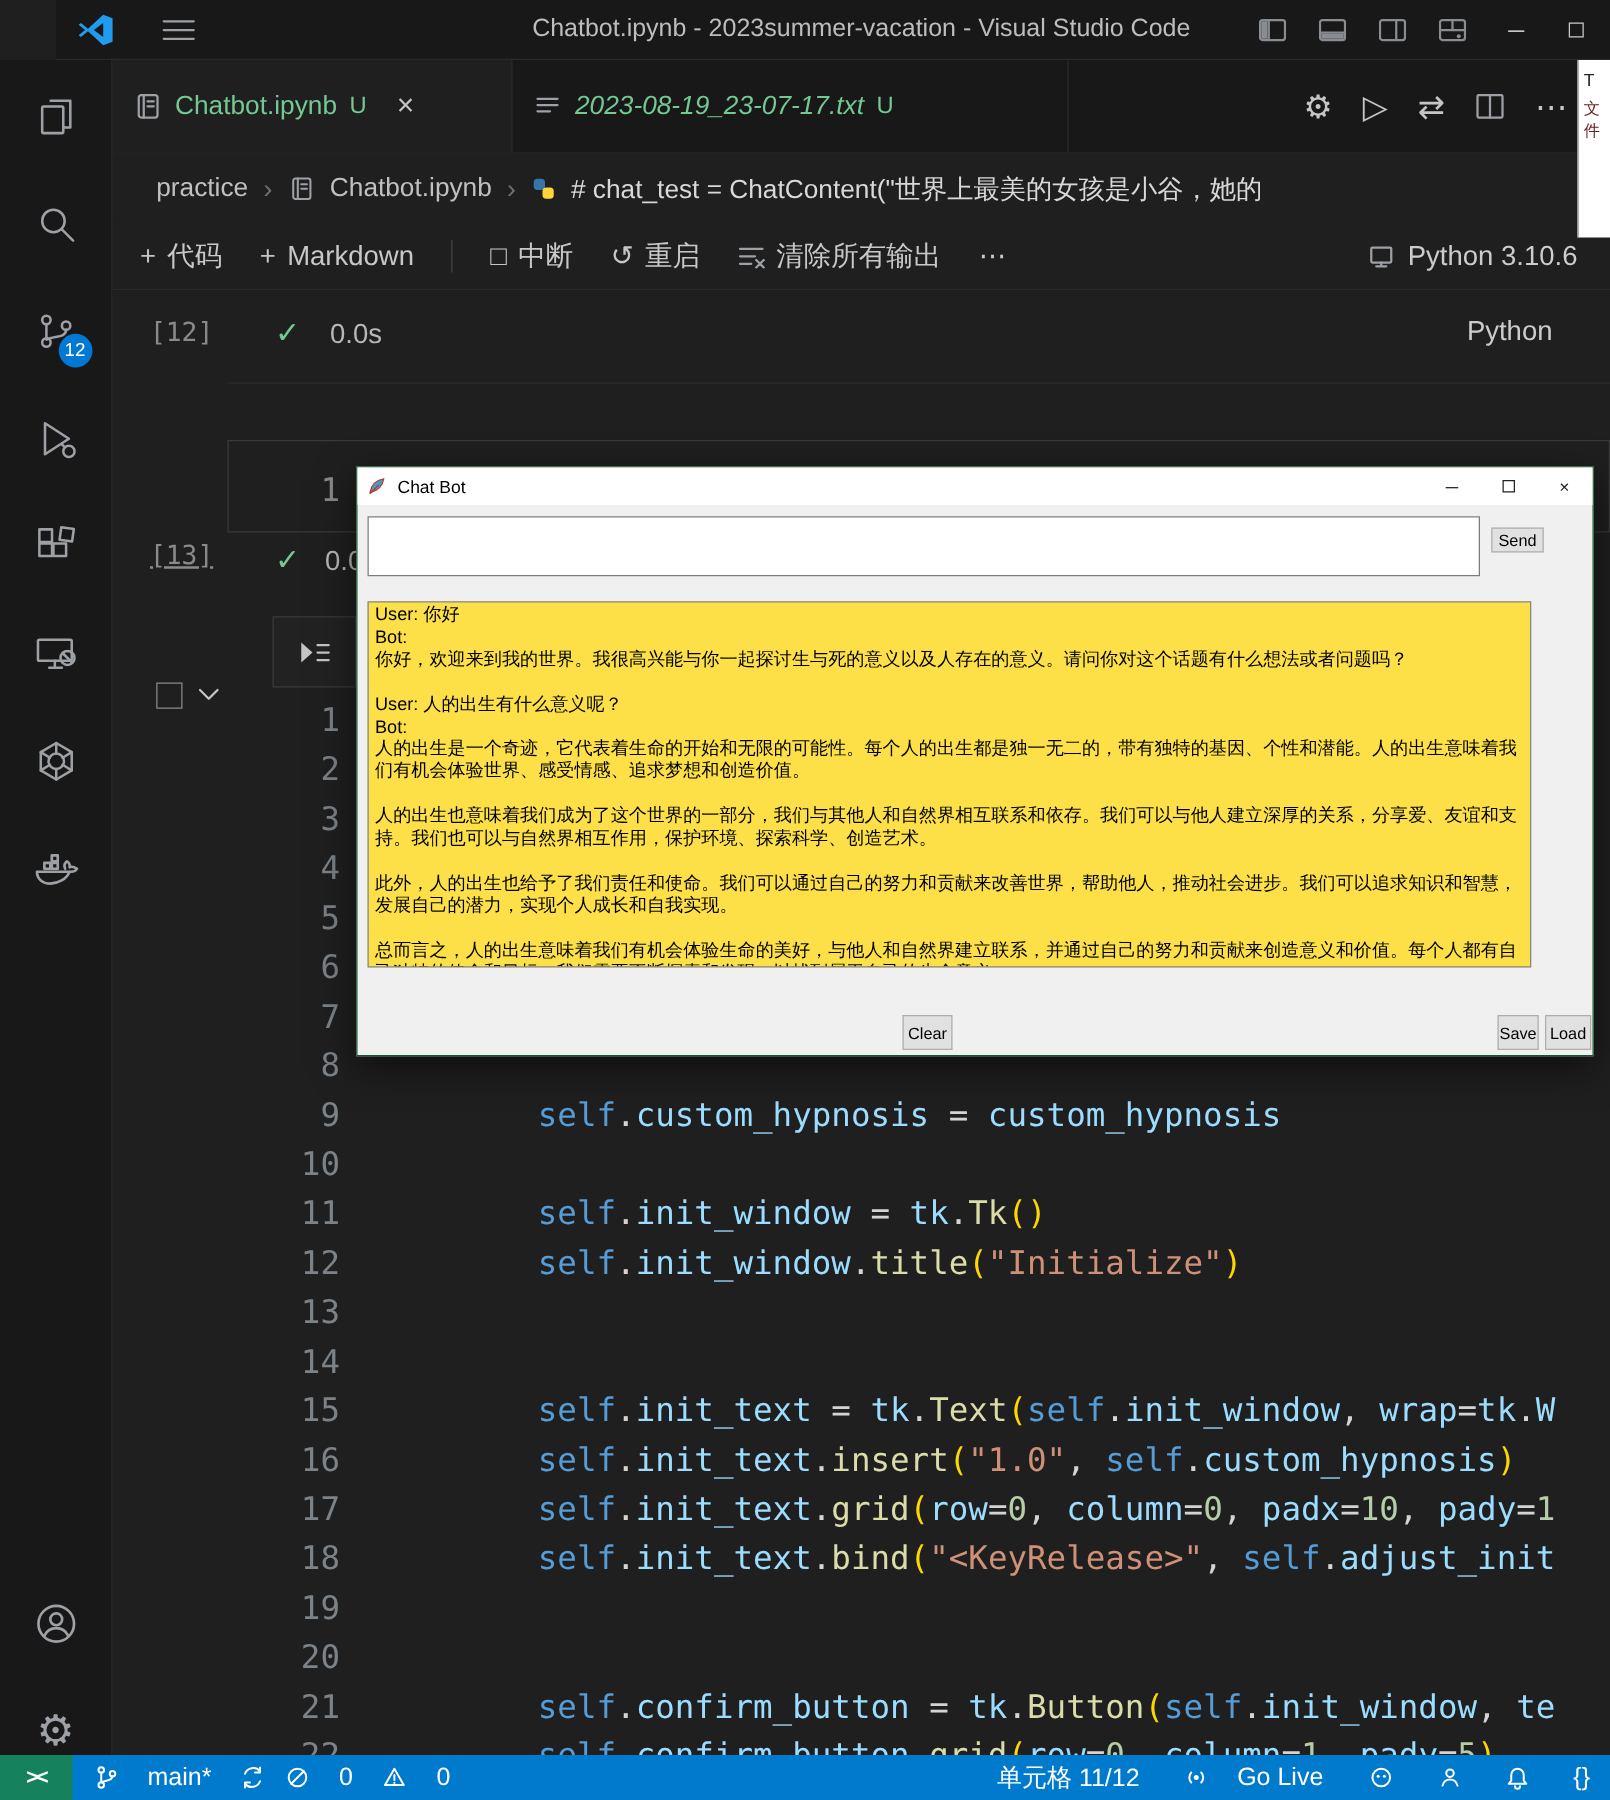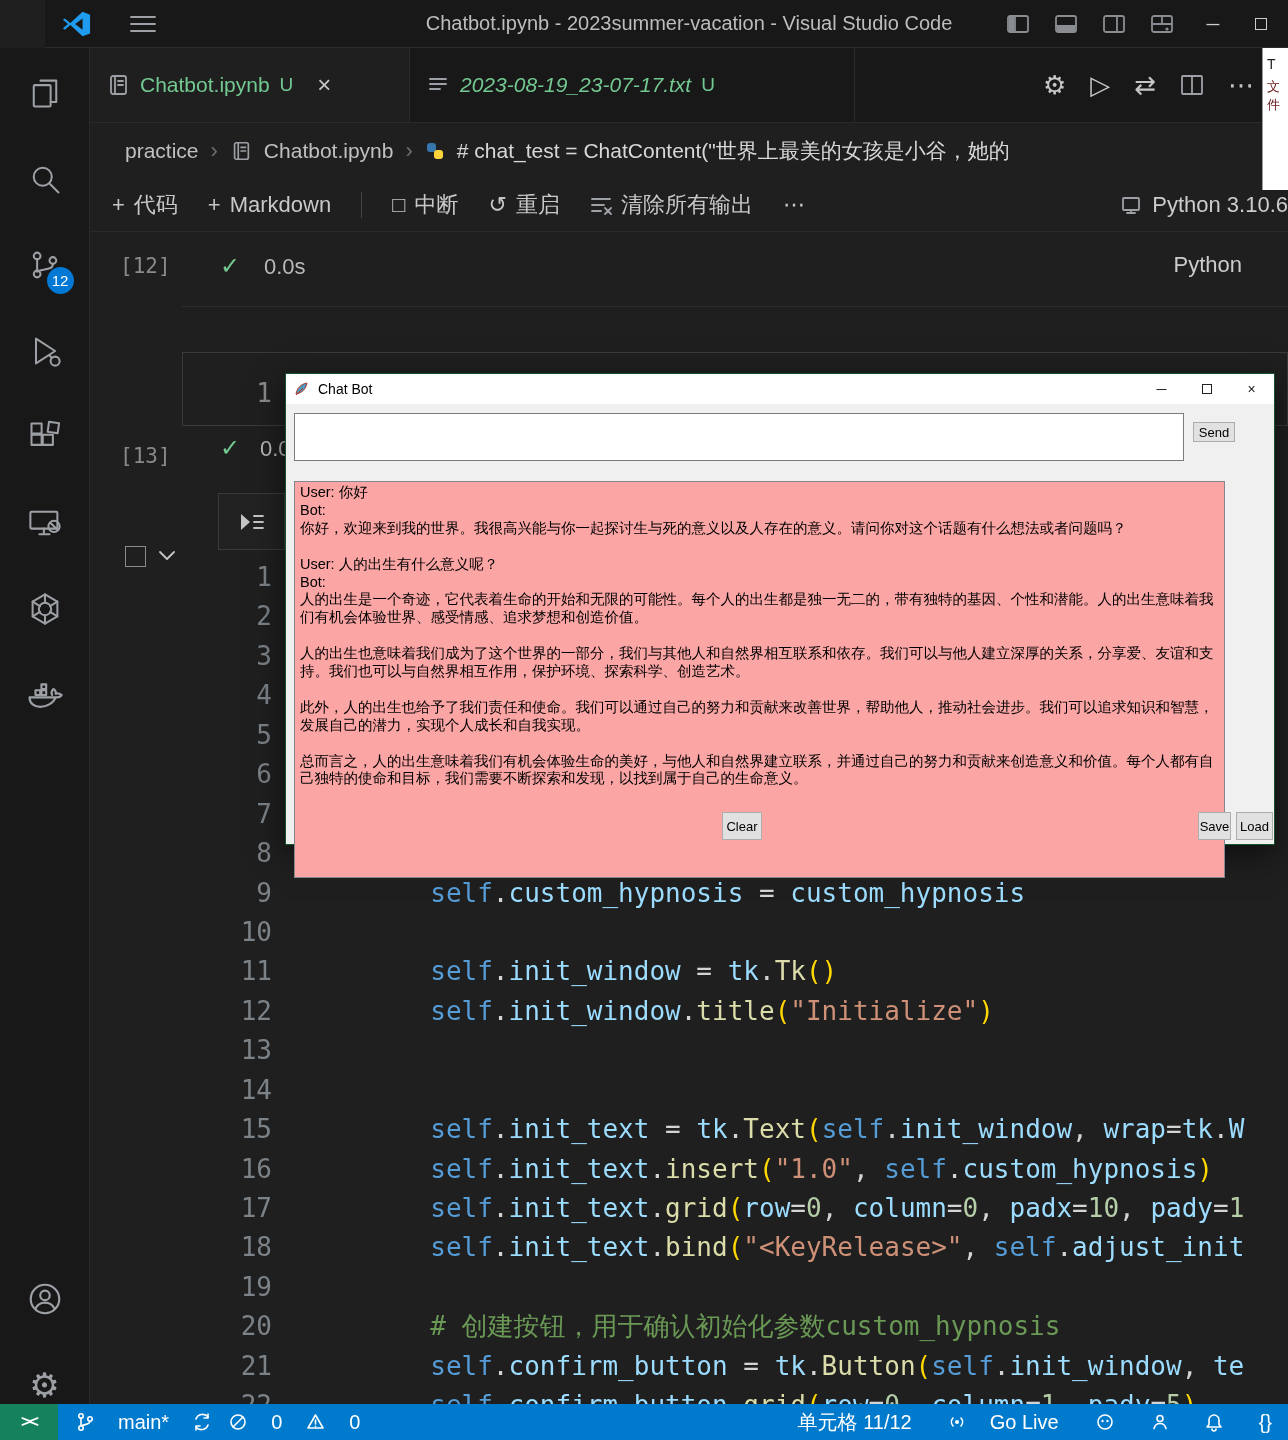--- a/index.html
+++ b/index.html
@@ -51,21 +51,21 @@
   .bc-item { font-size:21px; color:#c0c0c0; cursor:pointer; }
   .bc-sep { font-size:22px; color:#707070; }
   .bc-symbol { font-size:21px; color:#d8d8d8; }
 
   
   #nbtoolbar { position:absolute; top:178px; left:90px; right:0; height:54px; background:#1f1f1f;
                border-bottom:1px solid #2a2a2a; display:flex; align-items:center; gap:30px; padding-left:22px; }
   .nt-item { display:flex; align-items:center; gap:9px; font-size:22px; color:#c8c8c8; cursor:pointer; white-space:nowrap; }
   .nt-glyph { font-size:22px; color:#c5c5c5; }
   .nt-sep { width:1px; height:26px; background:#444; }
-  .nt-kernel { margin-left:auto; display:flex; align-items:center; gap:10px; font-size:22px; color:#cccccc; cursor:pointer; }
+  .nt-kernel { margin-left:auto; margin-right:26px; display:flex; align-items:center; gap:10px; font-size:22px; color:#cccccc; cursor:pointer; }
 
   
   .exec-count { position:absolute; font-family:"DejaVu Sans Mono",monospace; font-size:21px; color:#8a8a8a; }
   .cell-check { position:absolute; font-size:24px; color:#73c991; }
   .cell-time { position:absolute; font-size:22px; color:#b8b8b8; }
   #cell12-lang { position:absolute; top:252px; right:46px; font-size:22px; color:#cccccc; cursor:pointer; }
   #cell12-underline { position:absolute; top:306px; left:182px; right:0; height:1px; background:#2d2d2d; }
   #cell13-box { position:absolute; top:352px; left:182px; right:0; height:74px; border:1px solid #3a3a3a; background:#1f1f1f; }
   #cell13-line1 { position:absolute; top:378px; left:90px; width:182px; text-align:right;
                   font-family:"DejaVu Sans Mono",monospace; font-size:26px; color:#8a8a8a; }
@@ -94,21 +94,21 @@
   #chat-titlebar { height:30px; background:#fff; display:flex; align-items:center; padding-left:8px; gap:8px; }
   #chat-title { font-size:14px; color:#000; }
   .chat-ctrls { margin-left:auto; display:flex; height:30px; }
   .cbtn { width:45px; height:30px; display:flex; align-items:center; justify-content:center; font-size:14px; color:#222; cursor:pointer; }
   .cmaxbox { width:10px; height:10px; border:1px solid #222; display:inline-block; }
   #chat-input { position:absolute; left:8px; top:39px; width:890px; height:48px; background:#fff;
                 border:1px solid #7a7d80; font-size:20px; padding:0 6px; font-family:"Liberation Sans",sans-serif; }
   #send-btn { position:absolute; left:907px; top:48px; width:42px; height:20px; }
   .tkbtn { background:#e1e1e1; border:1px solid #adadad; font-size:13px; color:#000; cursor:pointer;
            display:flex; align-items:center; justify-content:center; font-family:"Liberation Sans",sans-serif; }
-  #chat-log { position:absolute; left:8px; top:107px; width:931px; height:397px; background:#fca5a5;
+  #chat-log { position:absolute; left:8px; top:107px; width:931px; height:293px; background:#fde047;
               border:1px solid #828790; padding:2px 5px; overflow:hidden; cursor:text; }
   .msg-line { font-size:14.5px; line-height:17.9px; min-height:17.9px; white-space:pre-wrap; word-break:break-all; color:#000; }
   #clear-btn { position:absolute; left:436px; top:438px; width:40px; height:28px; }
   #save-btn  { position:absolute; left:912px; top:438px; width:33px; height:28px; }
   #load-btn  { position:absolute; left:950px; top:438px; width:37px; height:28px; }
 
   
   #statusbar { position:absolute; left:0; right:0; bottom:0; height:36px; background:#007acc; color:#fff;
                display:flex; align-items:center; font-size:20px; z-index:20; }
   #sb-remote { width:58px; height:36px; background:#16825d; display:flex; align-items:center; justify-content:center;
@@ -338,21 +338,21 @@
   </div>
 
   <span class="exec-count" style="top:254px; left:120px;">[12]</span>
   <span class="cell-check" style="top:252px; left:220px;">✓</span>
   <span class="cell-time" style="top:254px; left:264px;">0.0s</span>
   <span id="cell12-lang">Python</span>
   <div id="cell12-underline"></div>
 
   <div id="cell13-box"></div>
   <span id="cell13-line1">1</span>
-  <span class="exec-count" style="top:444px; left:120px;">[13]</span>
+  <span class="exec-count" style="top:432px; left:120px;text-decoration:underline;">[13]</span>
   <span class="cell-check" style="top:434px; left:220px;">✓</span>
   <span class="cell-time" style="top:436px; left:260px;">0.0s</span>
 
   <div id="cell-action-box">
     <svg width="30" height="26" viewBox="0 0 30 26">
       <path d="M4 5l9 8-9 8z" fill="#c5c5c5"></path>
         <path class="ic" d="M17 7h9M17 13h9M17 19h9" style="stroke:#c5c5c5"></path>
     </svg>
   </div>
   <div id="fold-checkbox"></div>
@@ -434,21 +434,20 @@
       <div class="code-line">
         <span class="ln">18</span>
         <span class="lc"><span class="op">        </span><span class="kw">self</span><span class="op">.</span><span class="vr">init_text</span><span class="op">.</span><span class="fn">bind</span><span class="br">(</span><span class="st">"&lt;KeyRelease&gt;"</span><span class="op">, </span><span class="kw">self</span><span class="op">.</span><span class="vr">adjust_init</span></span>
       </div>
       <div class="code-line">
         <span class="ln">19</span>
         <span class="lc"></span>
       </div>
       <div class="code-line">
         <span class="ln">20</span>
-        <span class="lc"><span class="op">        </span><span class="cm"># 创建按钮，用于确认初始化参数custom_hypnosis</span></span>
       </div>
       <div class="code-line">
         <span class="ln">21</span>
         <span class="lc"><span class="op">        </span><span class="kw">self</span><span class="op">.</span><span class="vr">confirm_button</span><span class="op"> = </span><span class="vr">tk</span><span class="op">.</span><span class="fn">Button</span><span class="br">(</span><span class="kw">self</span><span class="op">.</span><span class="vr">init_window</span><span class="op">, </span><span class="vr">te</span></span>
       </div>
       <div class="code-line">
         <span class="ln">22</span>
         <span class="lc"><span class="op">        </span><span class="kw">self</span><span class="op">.</span><span class="vr">confirm_button</span><span class="op">.</span><span class="fn">grid</span><span class="br">(</span><span class="vr">row</span><span class="op">=</span><span class="nm">0</span><span class="op">, </span><span class="vr">column</span><span class="op">=</span><span class="nm">1</span><span class="op">, </span><span class="vr">pady</span><span class="op">=</span><span class="nm">5</span><span class="br">)</span></span>
       </div>
     </div>

